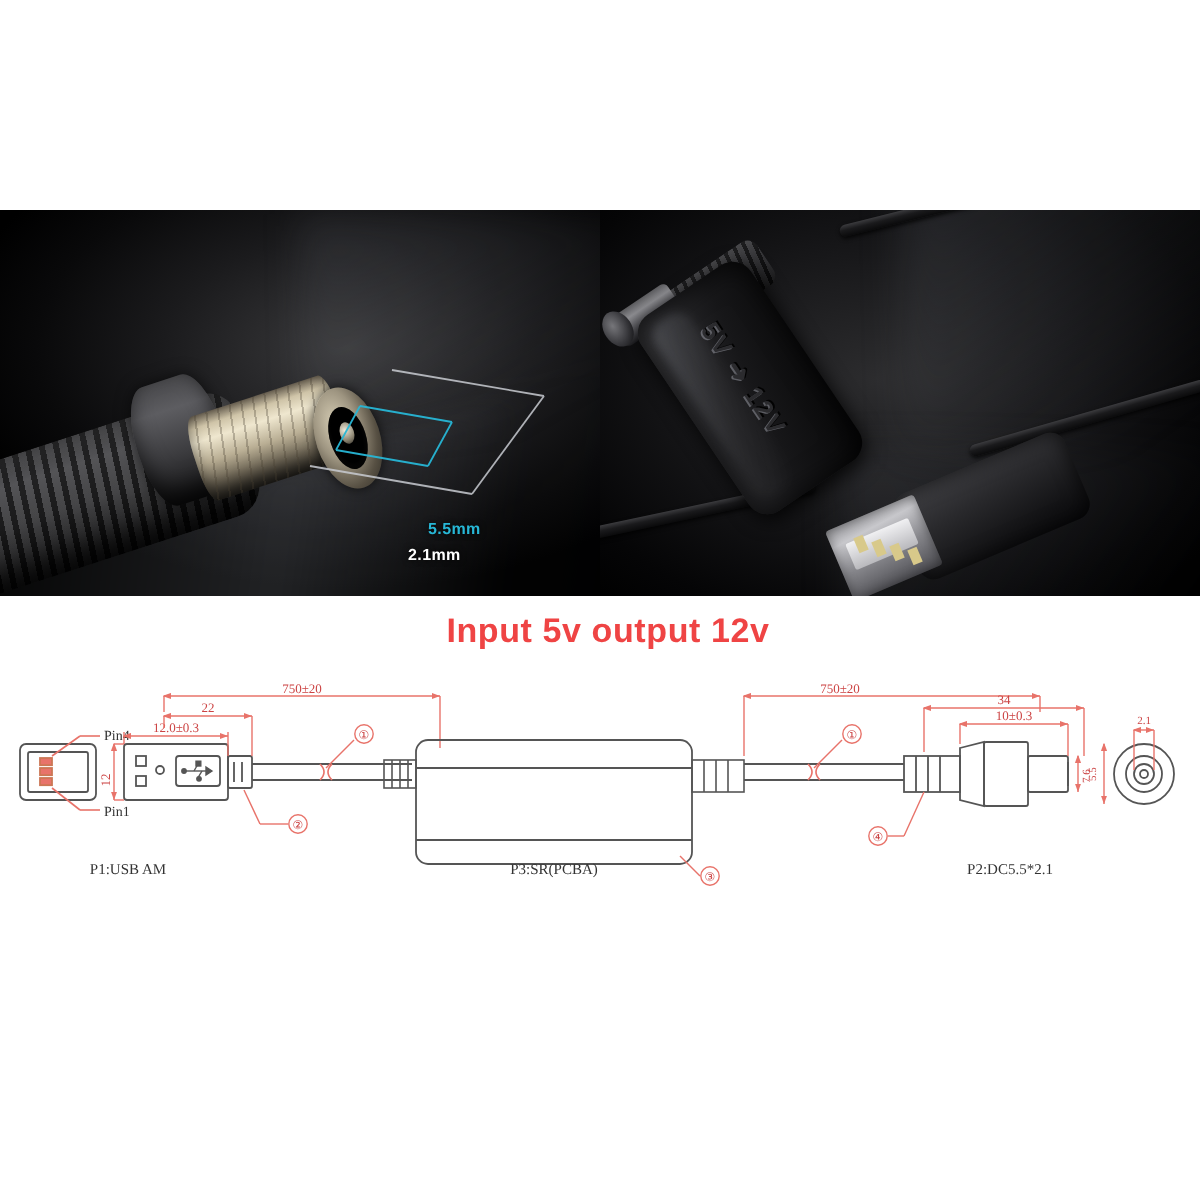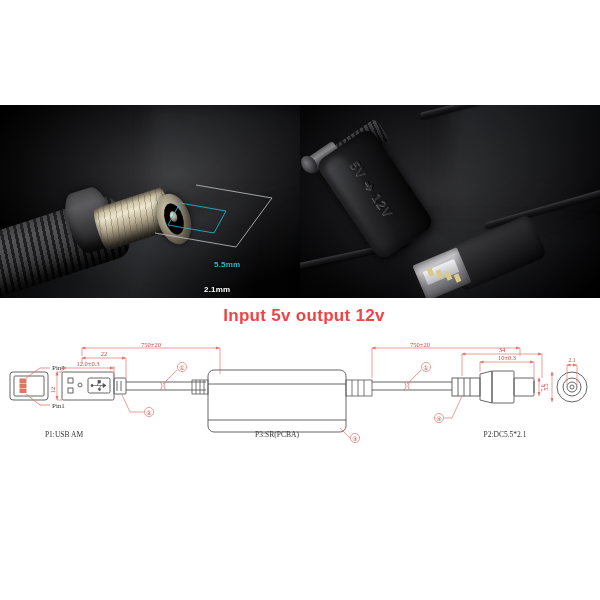--- a/index.html
+++ b/index.html
@@ -127,21 +127,21 @@
 
   .dim-label {
     position: absolute;
     font-family: "Liberation Sans", sans-serif;
     font-weight: bold;
     letter-spacing: 0.2px;
     white-space: nowrap;
     text-align: center;
   }
   #label-21mm {
-    left: 184px; top: 180px;
+    left: 184px; top: 168px;
     font-size: 8px;
     color: #ffffff;
     text-shadow: 0 0 3px rgba(0,0,0,0.9);
     padding-left: 20px;
   }
   #label-55mm {
     left: 214px; top: 155px;
     font-size: 8px;
     color: #27b7d6;
     text-shadow: 0 0 3px rgba(0,0,0,0.9);

